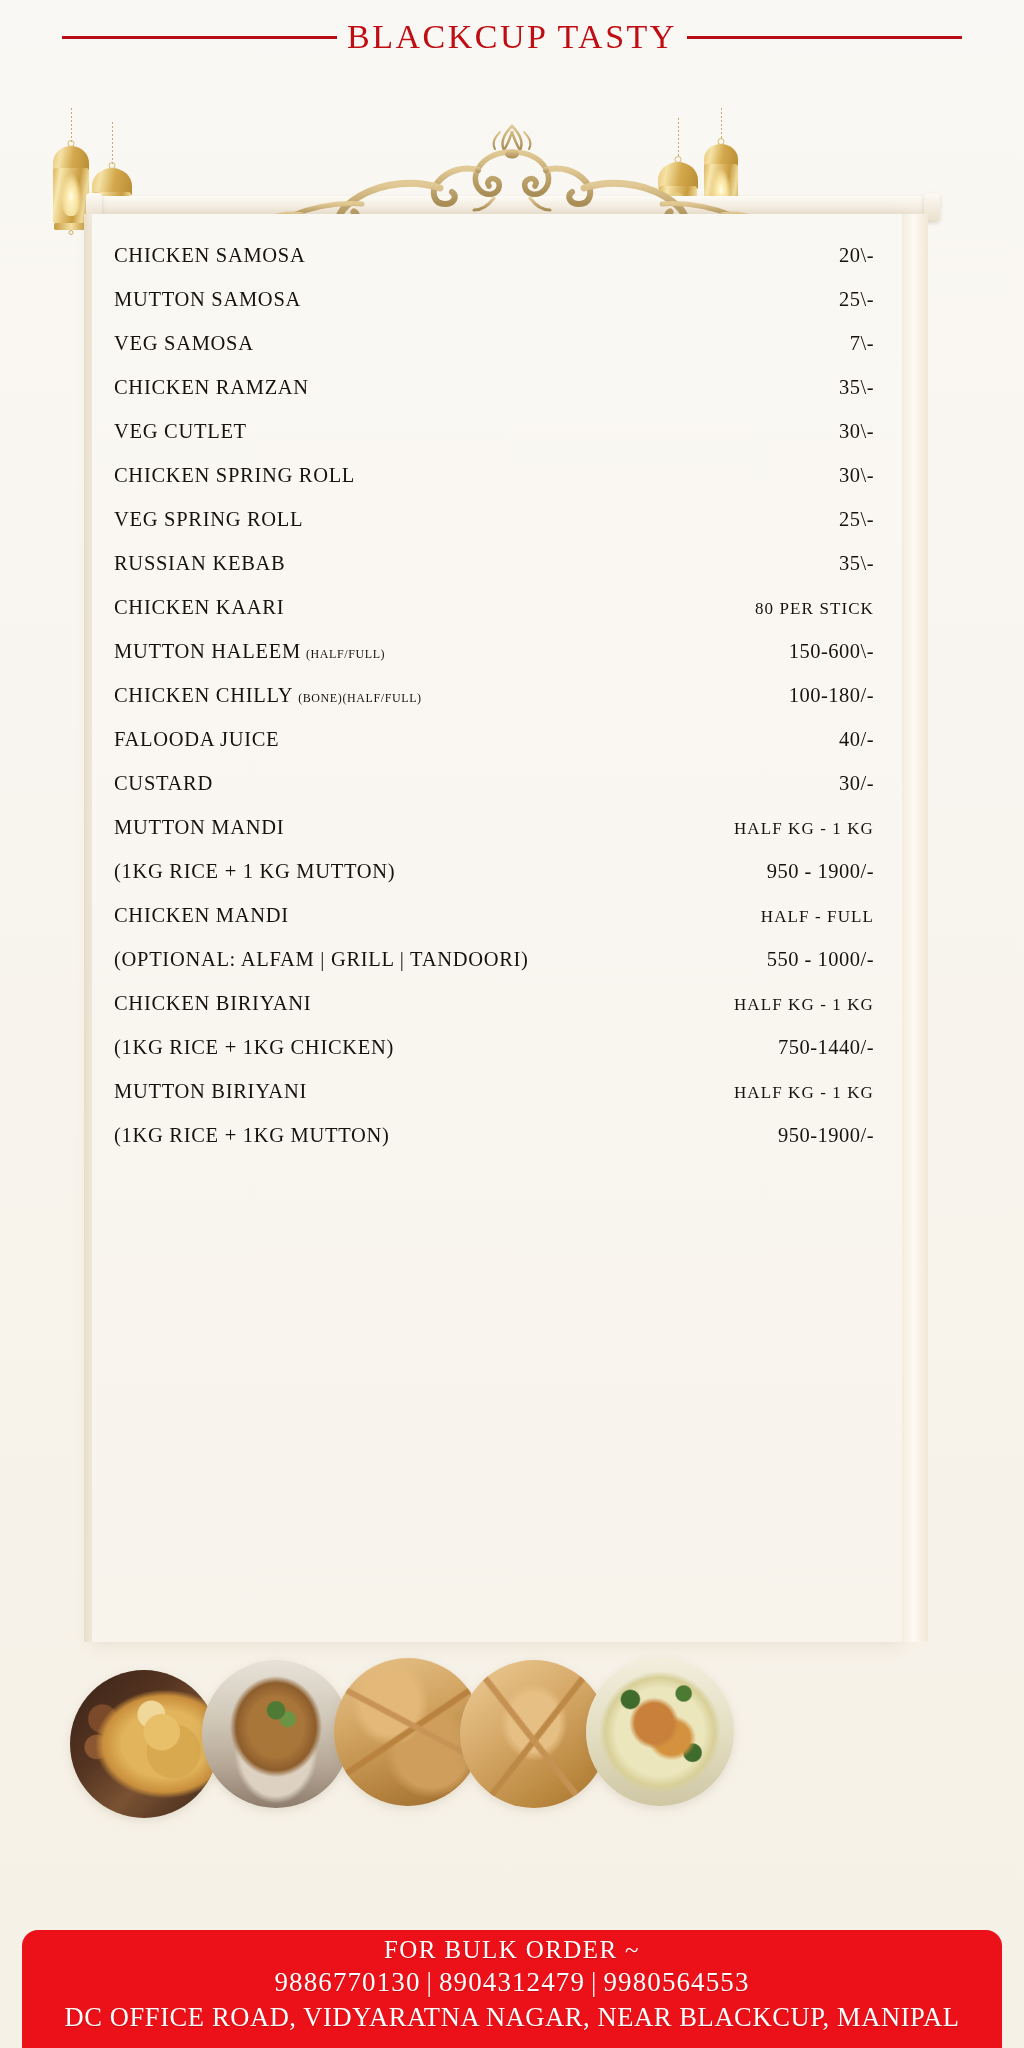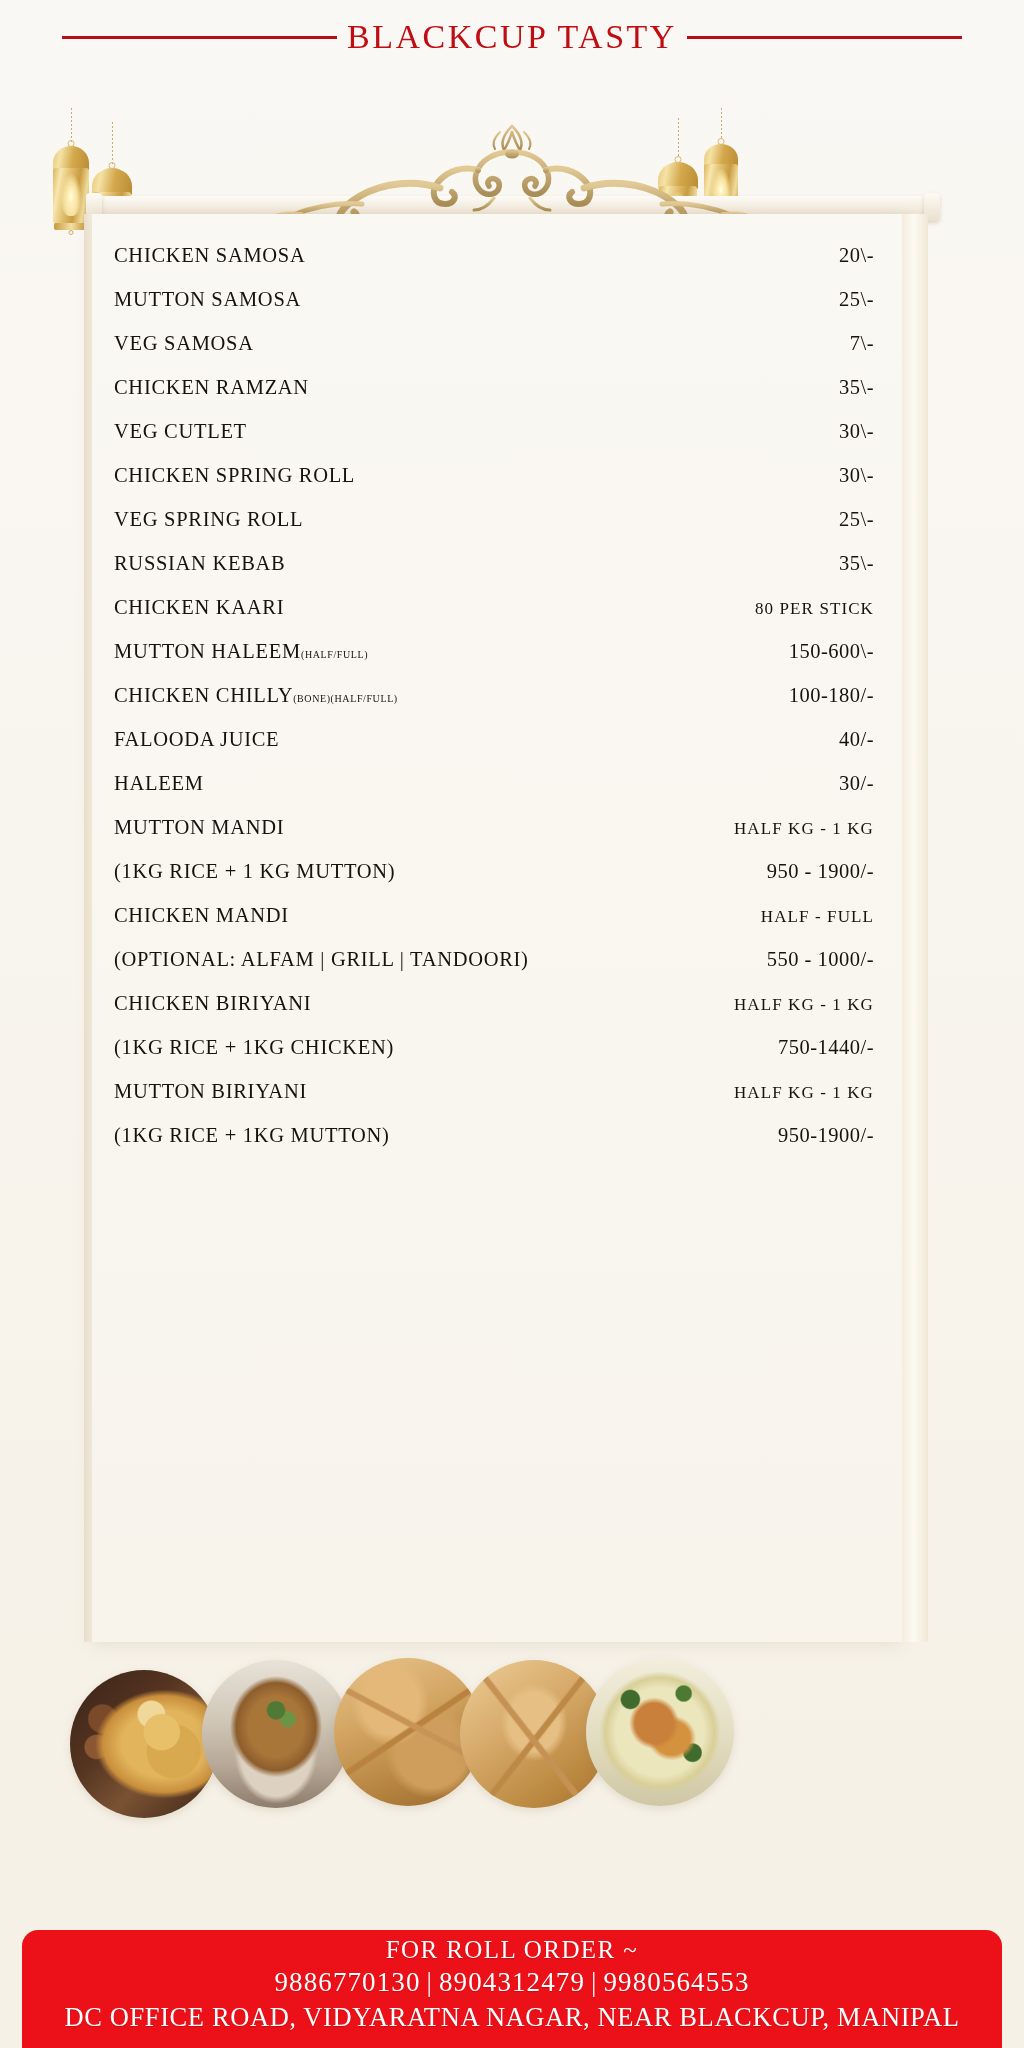--- a/index.html
+++ b/index.html
@@ -91,21 +91,21 @@
   .row {
     display:flex; align-items:baseline; justify-content:space-between;
     padding:0 28px 0 22px;
     height:44px;
   }
   .name {
     font-size:20.5px; color:#16120e; letter-spacing:.7px;
     white-space:nowrap; font-family:"Liberation Serif", serif;
   }
   .name .sub {
-    font-size:10px; letter-spacing:.6px; 
+    font-size:12px; letter-spacing:.6px; margin-left:5px;
   }
   .price {
     font-size:20.5px; color:#16120e; letter-spacing:.5px; white-space:nowrap;
     text-align:right; font-family:"Liberation Serif", serif;
   }
   .price.sc { font-size:17px; letter-spacing:1.1px; }
   .pricecell { min-width:150px; text-align:right; }
   
   .photos { position:absolute; top:1652px; left:0; width:1024px; height:190px; }
   .photo {
@@ -348,21 +348,21 @@
       </div>
       <div class="row">
         <div class="name">CHICKEN CHILLY<span class="sub">(BONE)(HALF/FULL)</span></div>
         <div class="pricecell"><span class="price">100-180/-</span></div>
       </div>
       <div class="row">
         <div class="name">FALOODA JUICE</div>
         <div class="pricecell"><span class="price">40/-</span></div>
       </div>
       <div class="row">
-        <div class="name">HALEEM</div>
+        <div class="name">CUSTARD</div>
         <div class="pricecell"><span class="price">30/-</span></div>
       </div>
       <div class="row">
         <div class="name">MUTTON MANDI</div>
         <div class="pricecell"><span class="price sc">HALF KG - 1 KG</span></div>
       </div>
       <div class="row">
         <div class="name">(1KG RICE + 1 KG MUTTON)</div>
         <div class="pricecell"><span class="price">950 - 1900/-</span></div>
       </div>
@@ -404,18 +404,18 @@
       </div>
       <div class="photo ph4">
         <div class="f-springroll"></div>
       </div>
       <div class="photo ph5">
         <div class="f-mandi"></div>
       </div>
     </div>
 
   <div class="footer">
-    <div class="f-line1">FOR ROLL ORDER ~</div>
+    <div class="f-line1">FOR BULK ORDER ~</div>
     <div class="f-line2" id="phone-line"><span>9886770130</span><span class="divider">|</span><span>8904312479</span><span class="divider">|</span><span>9980564553</span></div>
     <div class="f-line3">DC OFFICE ROAD, VIDYARATNA NAGAR, NEAR BLACKCUP, MANIPAL</div>
   </div>
 
 </div>
 
 </body></html>

